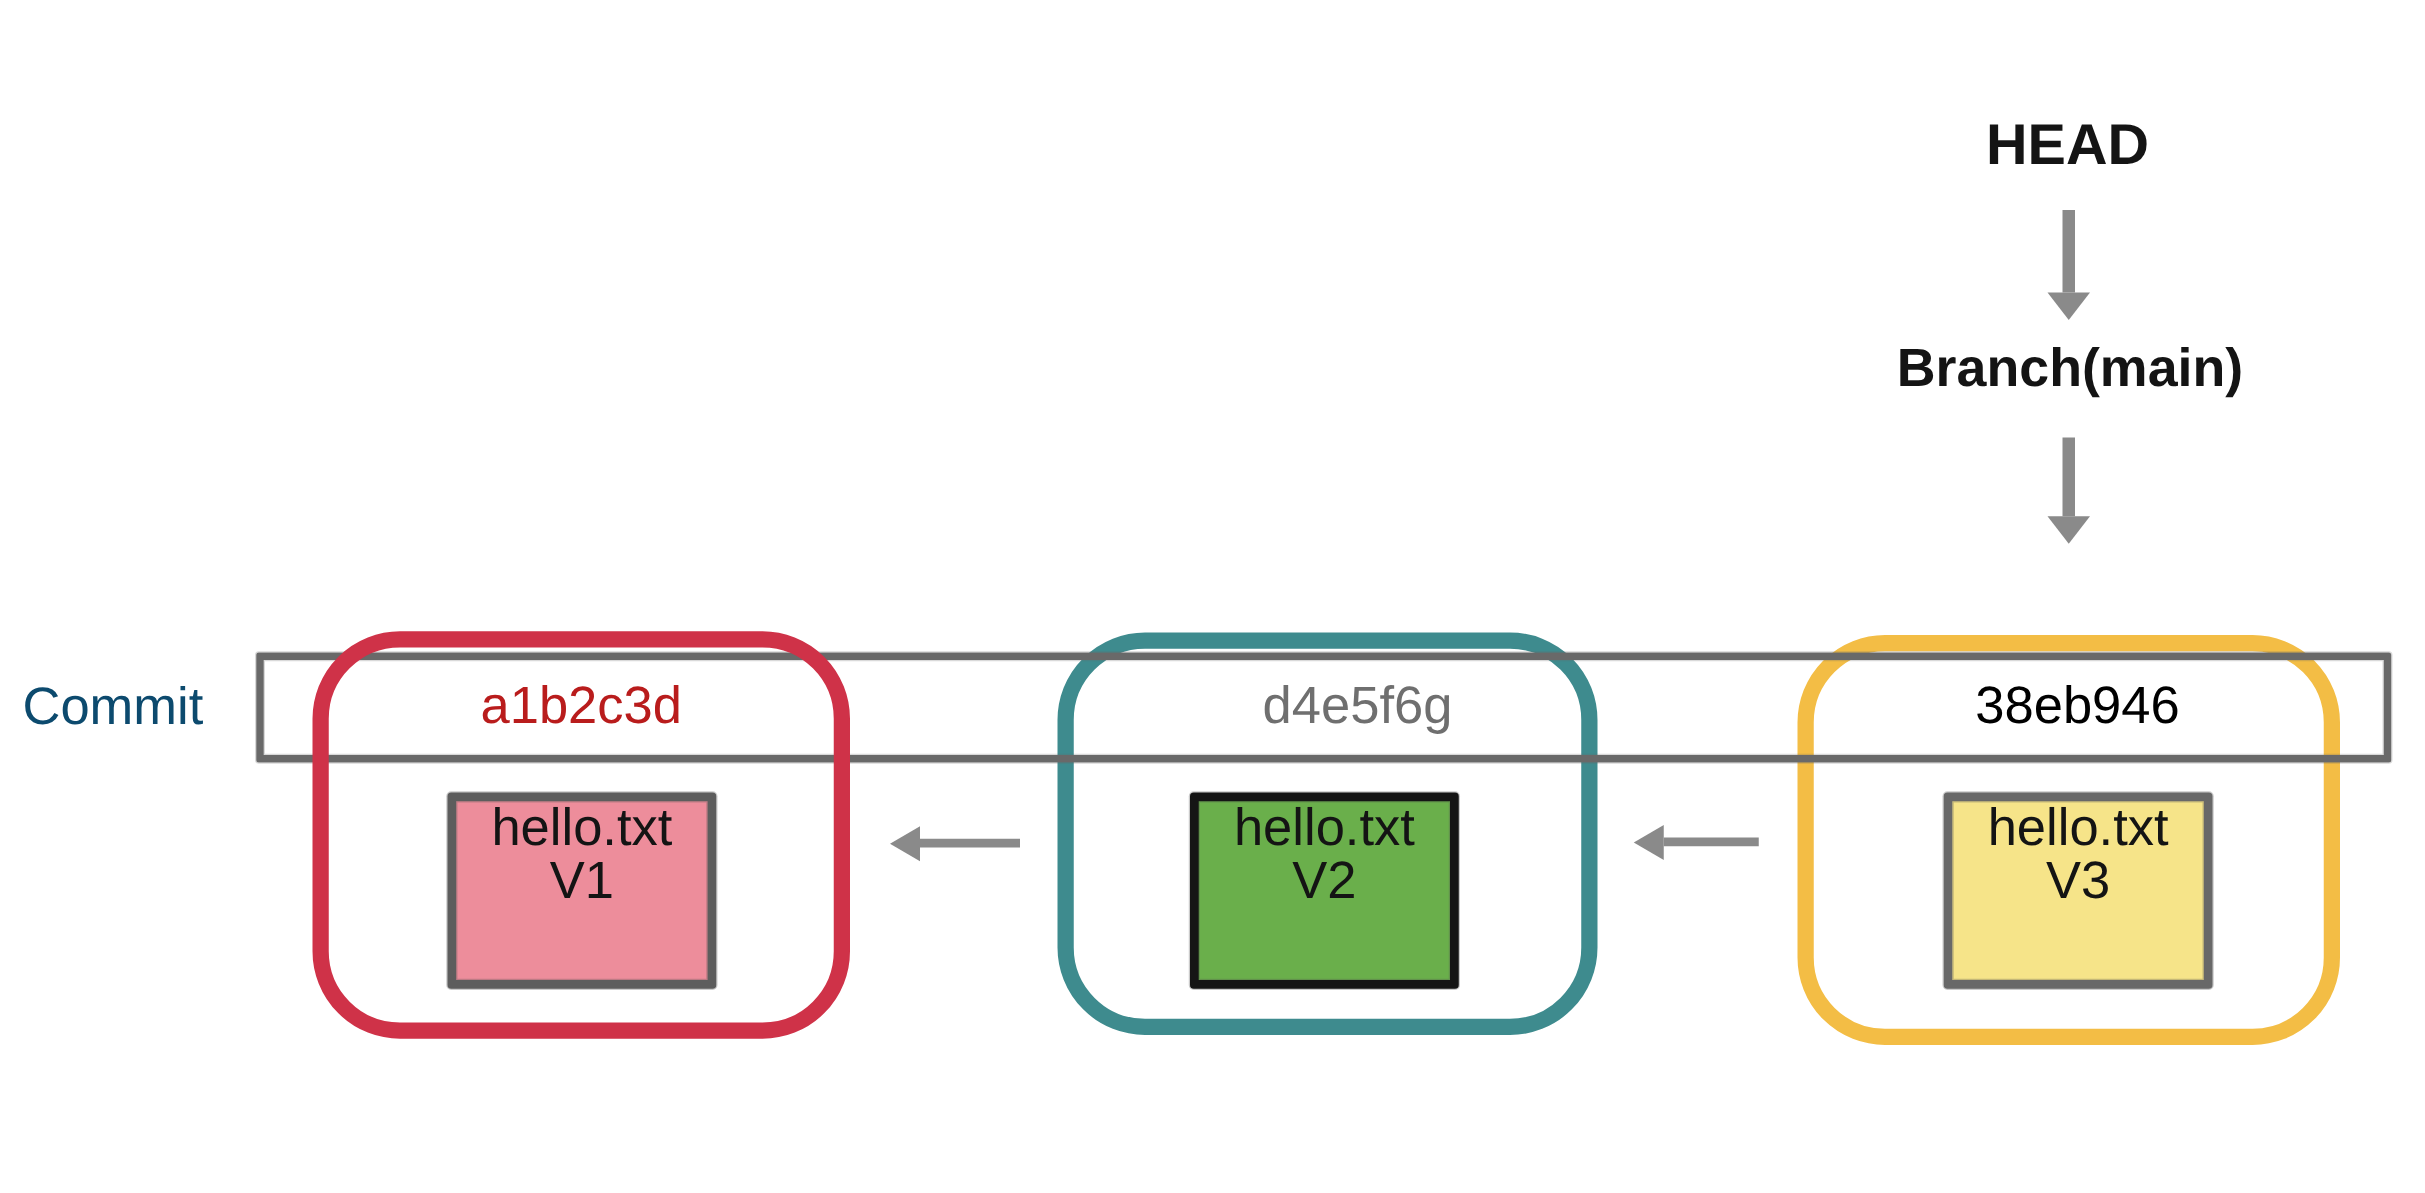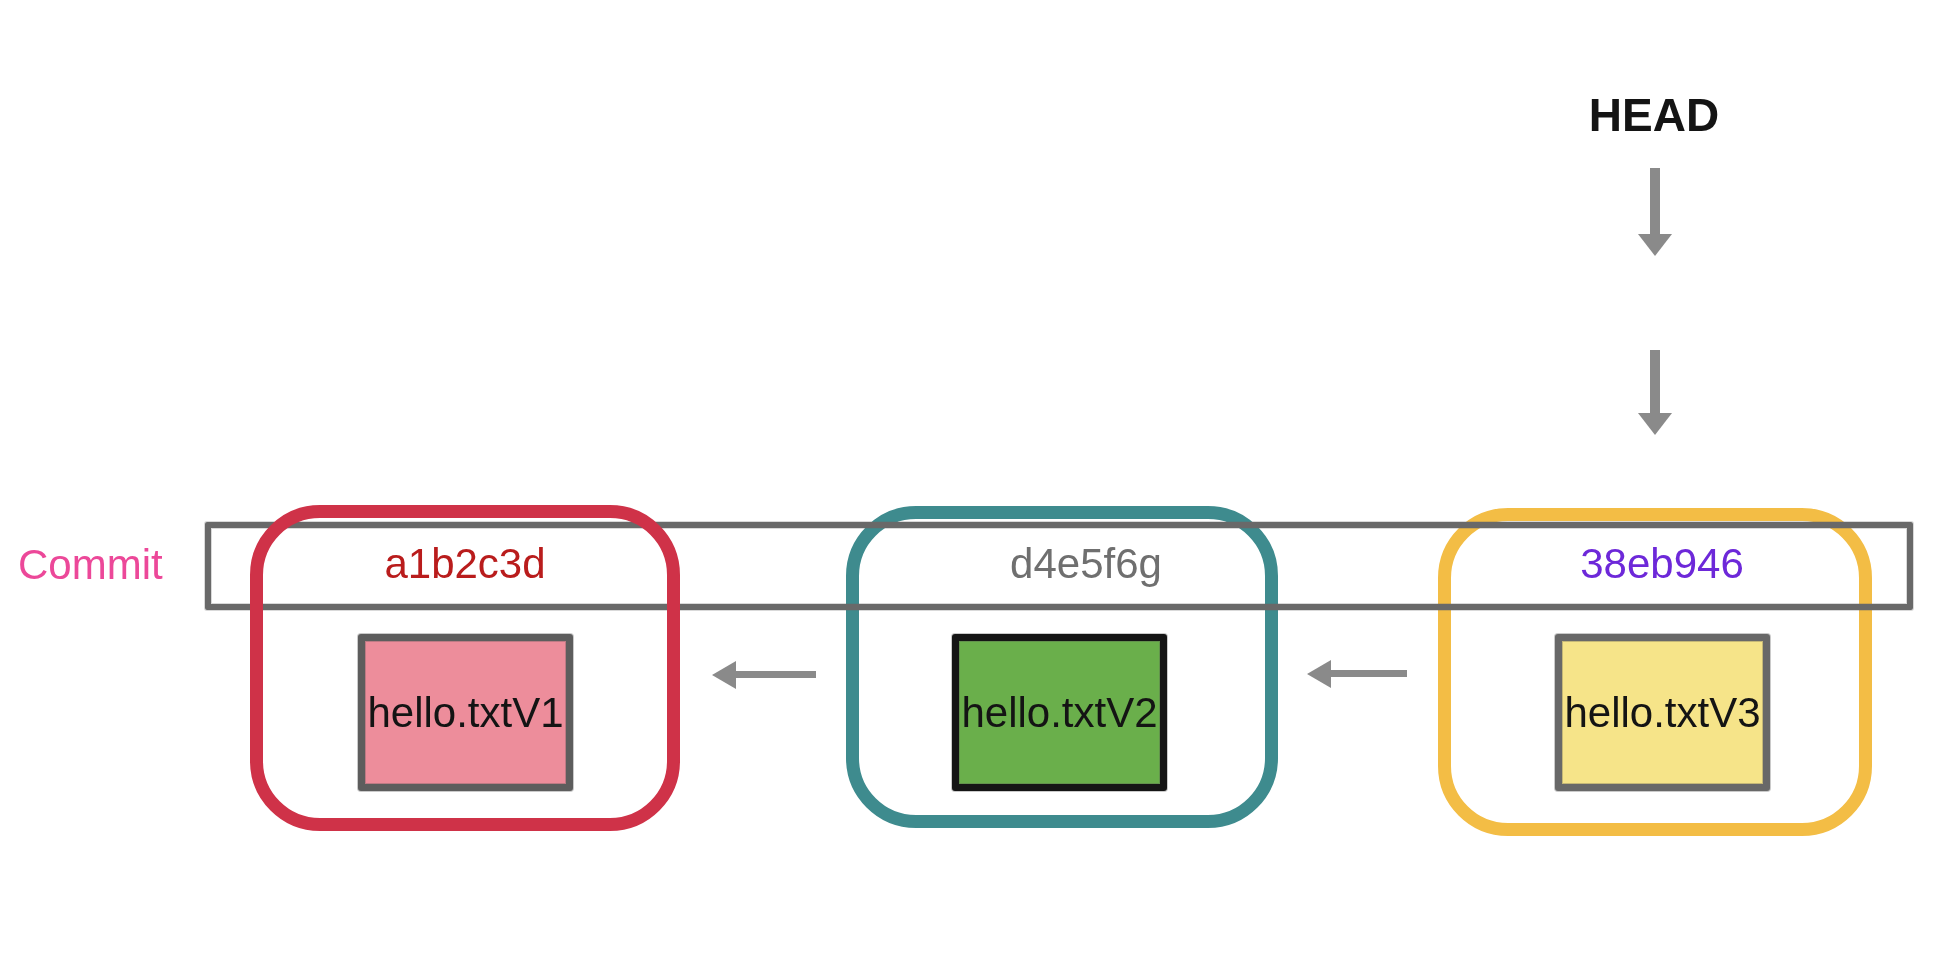--- a/index.html
+++ b/index.html
@@ -92,22 +92,22 @@
 
   
   .file {
     position: absolute;
     top: 634px;
     width: 215px; height: 157px;
     border: 7px solid #5d5d5d;
     border-radius: 3px;
     box-shadow: 0 0 0 1px rgba(80,80,80,.3), inset 0 0 0 1px rgba(80,80,80,.3);
     display: flex;
-    flex-direction: row;
-    justify-content: center;
+    flex-direction: column;
+    justify-content: flex-start;
     align-items: center;
     z-index: 7;
   }
   .file-1 { left: 358px; }
   .file-2 { left: 952px; }
   .file-3 { left: 1555px; }
   .file .line {
     font-size: 42px;
     line-height: 1;
     color: #141414;
@@ -137,34 +137,35 @@
 </style>
 </head>
 <body>
 
 <div class="canvas">
 
   <div class="pointer-label head-label">HEAD</div>
 
   <div class="varrow varrow-1" style="--arrow: #8a8a8a;"></div>
 
+  <div class="pointer-label branch-label">Branch(main)</div>
 
   <div class="varrow varrow-2" style="--arrow: #8a8a8a;"></div>
 
-  <div class="commit-label" style="color: #ec4899;">Commit</div>
+  <div class="commit-label" style="color: #0c4a6e;">Commit</div>
 
   <div class="band" style="border-color: rgb(105, 105, 105);"></div>
 
   <div class="card card-1" style="border-color: rgb(207, 50, 72);"></div>
   <div class="card card-2" style="border-color: rgb(62, 139, 142);"></div>
   <div class="card card-3" style="border-color: rgb(243, 189, 69);"></div>
 
   <div class="hash hash-1" style="color: #b91c1c;">a1b2c3d</div>
   <div class="hash hash-2" style="color: rgb(111, 111, 111);">d4e5f6g</div>
-  <div class="hash hash-3" style="color: #6d28d9;">38eb946</div>
+  <div class="hash hash-3" style="color: #000000;">38eb946</div>
 
   <div class="file file-1" style="background-color: rgb(237, 141, 155); border-color: rgb(93, 93, 93);">
     <div class="line">hello.txt</div>
     <div class="line">V1</div>
   </div>
 
   <div class="file file-2" style="background-color: rgb(106, 175, 75); border-color: rgb(21, 21, 21);">
     <div class="line">hello.txt</div>
     <div class="line">V2</div>
   </div>

